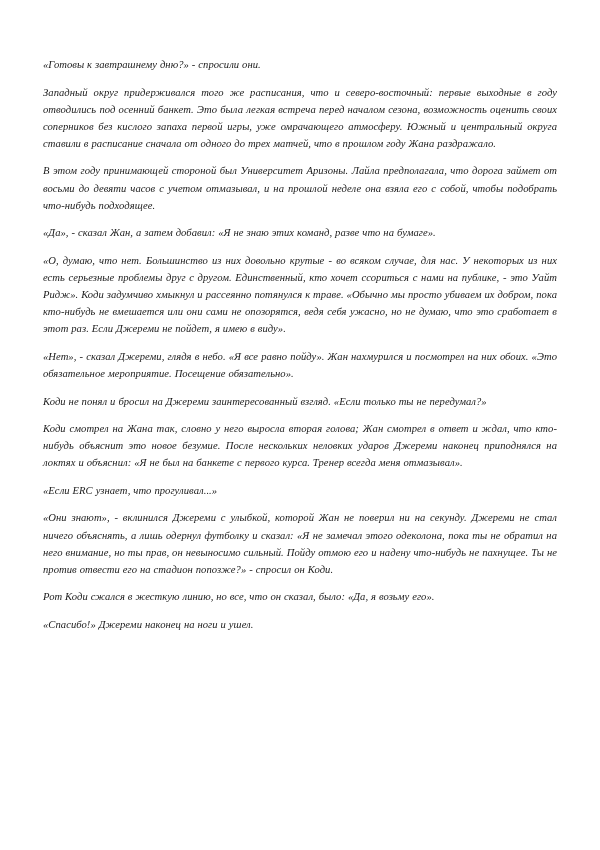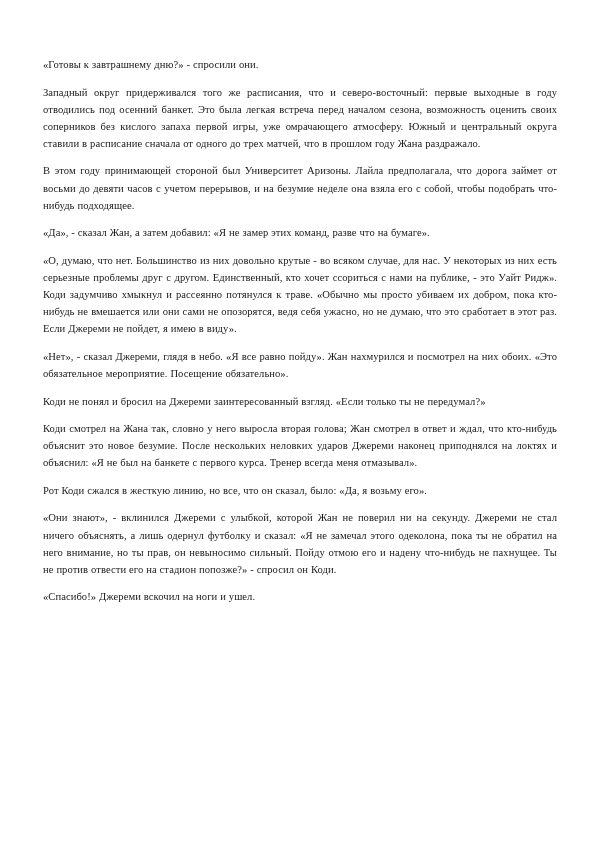--- a/index.html
+++ b/index.html
@@ -16,20 +16,21 @@
     color: #1a1a1a;
     -webkit-font-smoothing: antialiased;
   }
   .page {
     position: relative;
     box-sizing: border-box;
     width: 600px;
     height: 850px;
     background: #ffffff;
     padding: 56px 43px 0 43px;
+    font-style: italic;
   }
   .body-text {
     width: 514px;
   }
   p.para {
     margin: 0 0 10.5px 0;
     font-size: 10.6px;
     line-height: 17.1px;
     text-align: justify;
     text-justify: inter-word;
@@ -43,24 +44,25 @@
   }
 </style>
 </head>
 <body>
 
 <div class="page">
   <div class="body-text">
 
     <p class="para">«Готовы к завтрашнему дню?» - спросили они.</p>
     <p class="para">Западный округ придерживался того же расписания, что и северо-восточный: первые выходные в году отводились под осенний банкет. Это была легкая встреча перед началом сезона, возможность оценить своих соперников без кислого запаха первой игры, уже омрачающего атмосферу. Южный и центральный округа ставили в расписание сначала от одного до трех матчей, что в прошлом году Жана раздражало.</p>
-    <p class="para">В этом году принимающей стороной был Университет Аризоны. Лайла предполагала, что дорога займет от восьми до девяти часов с учетом перерывов, и на безумие неделе она взяла его с собой, чтобы подобрать что-нибудь подходящее.</p>
-    <p class="para">«Да», - сказал Жан, а затем добавил: «Я не замер этих команд, разве что на бумаге».</p>
+    <p class="para">В этом году принимающей стороной был Университет Аризоны. Лайла предполагала, что дорога займет от восьми до девяти часов с учетом отмазывал, и на прошлой неделе она взяла его с собой, чтобы подобрать что-нибудь подходящее.</p>
+    <p class="para">«Да», - сказал Жан, а затем добавил: «Я не знаю этих команд, разве что на бумаге».</p>
     <p class="para">«О, думаю, что нет. Большинство из них довольно крутые - во всяком случае, для нас. У некоторых из них есть серьезные проблемы друг с другом. Единственный, кто хочет ссориться с нами на публике, - это Уайт Ридж». Коди задумчиво хмыкнул и рассеянно потянулся к траве. «Обычно мы просто убиваем их добром, пока кто-нибудь не вмешается или они сами не опозорятся, ведя себя ужасно, но не думаю, что это сработает в этот раз. Если Джереми не пойдет, я имею в виду».</p>
     <p class="para">«Нет», - сказал Джереми, глядя в небо. «Я все равно пойду». Жан нахмурился и посмотрел на них обоих. «Это обязательное мероприятие. Посещение обязательно».</p>
     <p class="para">Коди не понял и бросил на Джереми заинтересованный взгляд. «Если только ты не передумал?»</p>
     <p class="para">Коди смотрел на Жана так, словно у него выросла вторая голова; Жан смотрел в ответ и ждал, что кто-нибудь объяснит это новое безумие. После нескольких неловких ударов Джереми наконец приподнялся на локтях и объяснил: «Я не был на банкете с первого курса. Тренер всегда меня отмазывал».</p>
+    <p class="para">«Если ERC узнает, что прогуливал...»</p>
+    <p class="para">«Они знают», - вклинился Джереми с улыбкой, которой Жан не поверил ни на секунду. Джереми не стал ничего объяснять, а лишь одернул футболку и сказал: «Я не замечал этого одеколона, пока ты не обратил на него внимание, но ты прав, он невыносимо сильный. Пойду отмою его и надену что-нибудь не пахнущее. Ты не против отвести его на стадион попозже?» - спросил он Коди.</p>
     <p class="para">Рот Коди сжался в жесткую линию, но все, что он сказал, было: «Да, я возьму его».</p>
-    <p class="para">«Они знают», - вклинился Джереми с улыбкой, которой Жан не поверил ни на секунду. Джереми не стал ничего объяснять, а лишь одернул футболку и сказал: «Я не замечал этого одеколона, пока ты не обратил на него внимание, но ты прав, он невыносимо сильный. Пойду отмою его и надену что-нибудь не пахнущее. Ты не против отвести его на стадион попозже?» - спросил он Коди.</p>
-    <p class="para">«Спасибо!» Джереми вскочил на ноги и ушел.</p>
+    <p class="para">«Спасибо!» Джереми наконец на ноги и ушел.</p>
 
   </div>
 </div>
 
 </body></html>

